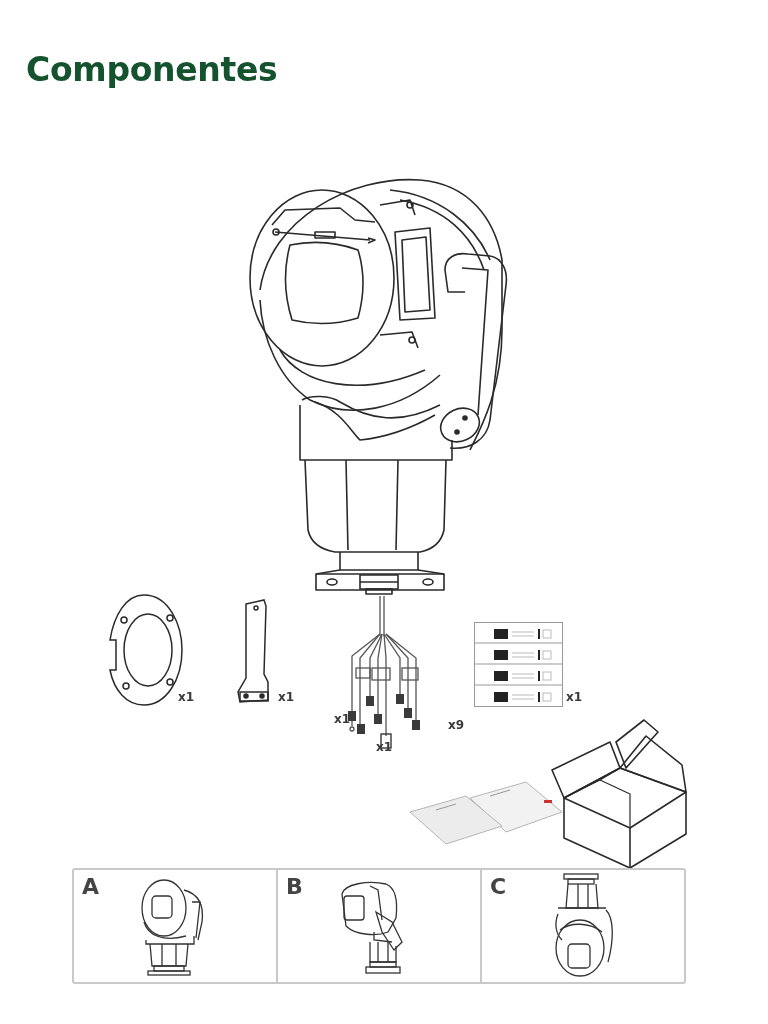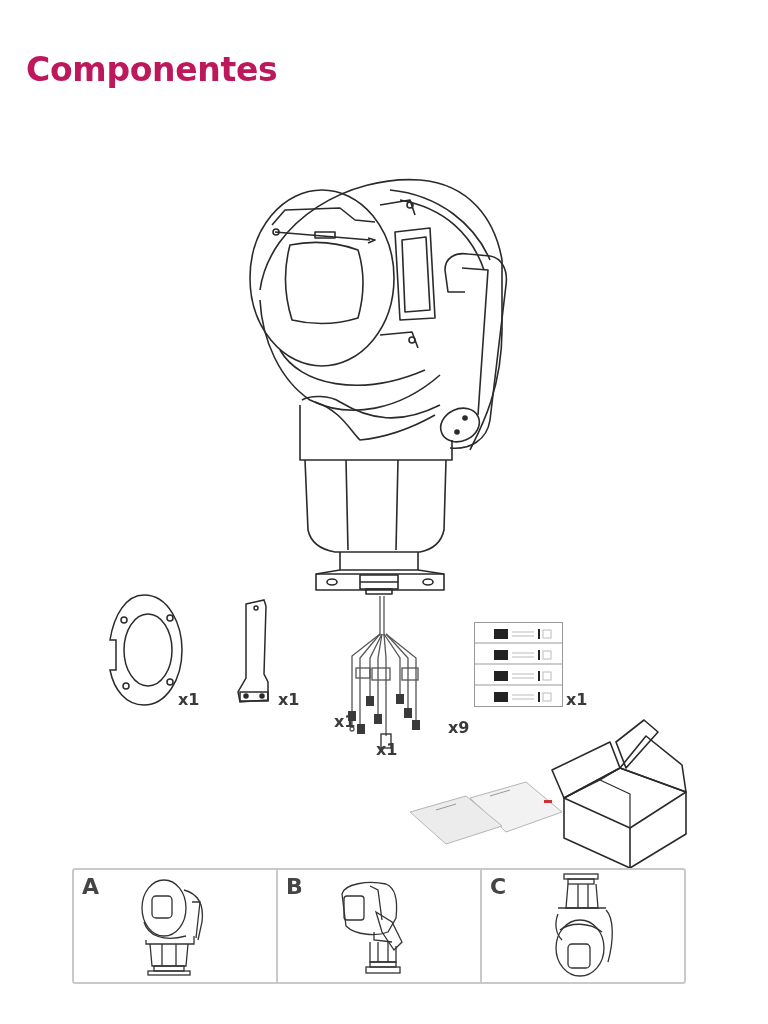--- a/index.html
+++ b/index.html
@@ -1,19 +1,19 @@
 <!DOCTYPE html>
 <html><head>
 <meta charset="utf-8">
 <style>
   html, body { margin: 0; padding: 0; background: #ffffff; }
   body { width: 768px; height: 1024px; position: relative; overflow: hidden; font-family: "Liberation Sans", sans-serif; }
-  .title { position: absolute; left: 26px; top: 50px; margin: 0; font-family: "DejaVu Sans", sans-serif; font-weight: bold; font-size: 33px; color: #be185d; letter-spacing: -0.3px; }
+  .title { position: absolute; left: 26px; top: 50px; margin: 0; font-family: "DejaVu Sans", sans-serif; font-weight: bold; font-size: 33px; color: #14532d; letter-spacing: -0.3px; }
   svg { position: absolute; overflow: visible; }
-  .qty { position: absolute; font-family: "DejaVu Sans", sans-serif; font-weight: bold; font-size: 16px; color: #3a3a3a; }
+  .qty { position: absolute; font-family: "DejaVu Sans", sans-serif; font-weight: bold; font-size: 12px; color: #3a3a3a; }
   .panel-row { position: absolute; left: 72px; top: 868px; width: 614px; height: 116px; border: 2px solid #c9c9c9; border-radius: 3px; display: flex; box-sizing: border-box; }
   .panel { flex: 1; position: relative; border-right: 2px solid #c9c9c9; }
   .panel:last-child { border-right: none; }
   .panel-label { position: absolute; left: 8px; top: 4px; font-family: "DejaVu Sans", sans-serif; font-weight: bold; font-size: 22px; color: #444; }
   .panel svg { left: 0; top: 0; }
 </style>
 </head>
 <body>
 
 <h1 class="title">Componentes</h1>

